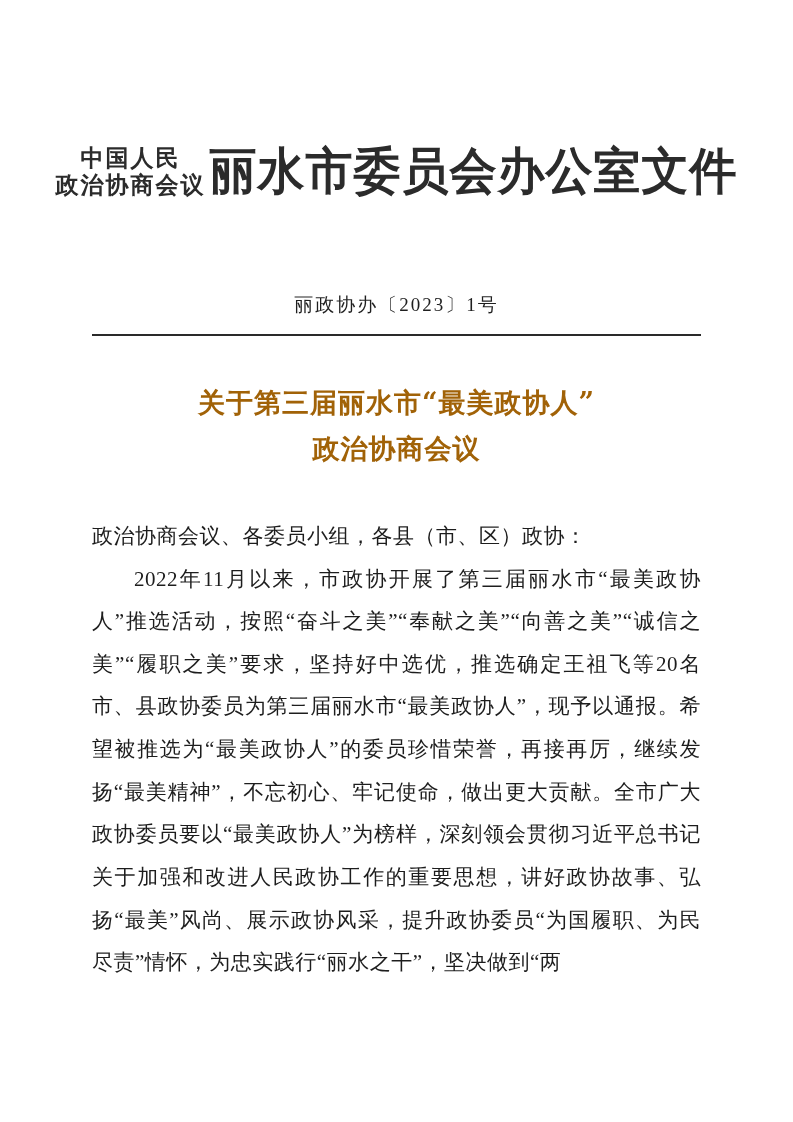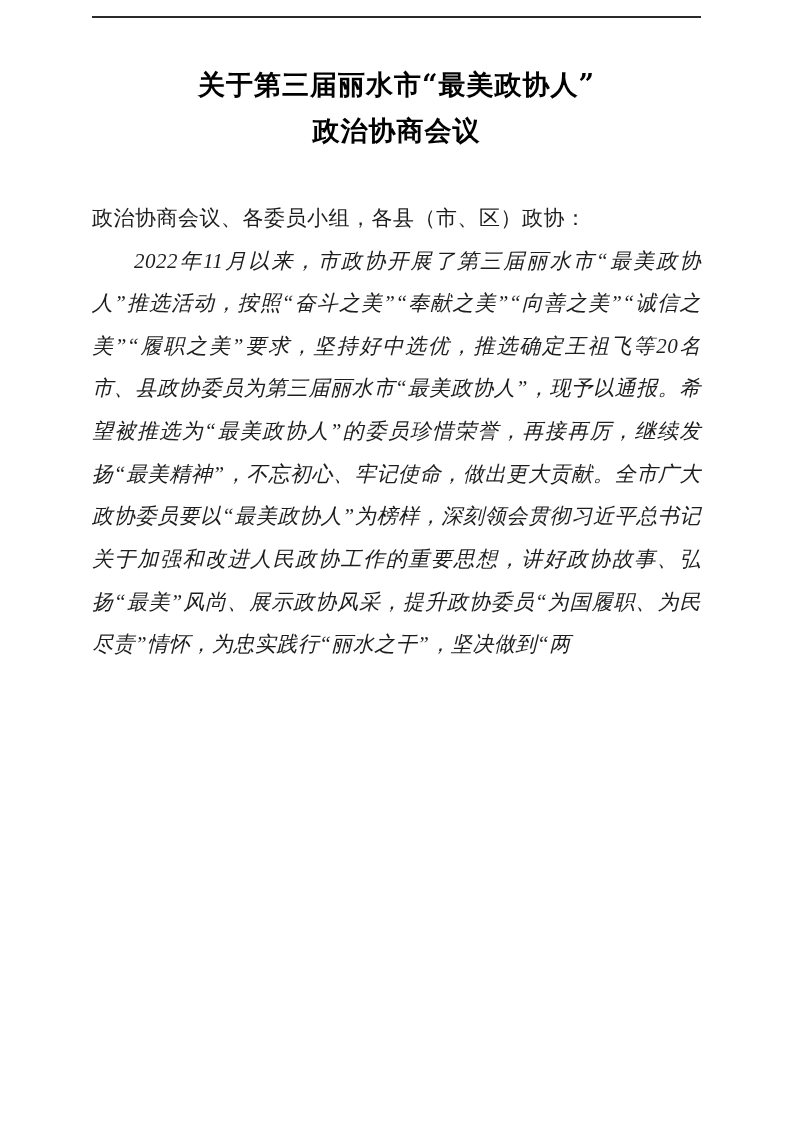--- a/index.html
+++ b/index.html
@@ -74,46 +74,55 @@
 
   
   .title {
     margin-top: 44px;
     text-align: center;
     font-family: "DejaVu Serif", "Liberation Serif", serif;
     font-weight: 700;
     font-size: 27px;
     line-height: 1.72;
     letter-spacing: 1px;
-    color: #000000;
+    color: #a16207;
   }
   .title-line { display: block; }
 
   
   .body {
     margin-top: 42px;
     font-size: 21px;
     line-height: 2.03;
     letter-spacing: 0.5px;
     color: #1d1d1d;
     text-align: justify;
   }
   .salutation { margin: 0 0 0 0; }
   .para {
     margin: 0;
     text-indent: 2em;
-    font-style: italic;
   }
 </style>
 </head>
 <body>
 
 <div class="page">
 
+  <div class="masthead">
+    <div class="masthead-left">
+      <span>中国人民</span>
+      <span>政治协商会议</span>
+    </div>
+    <div class="masthead-main">丽水市委员会办公室文件</div>
+  </div>
 
+  <div class="docnum-wrap">
+    <div class="docnum">丽政协办〔2023〕1号</div>
+  </div>
   <div class="rule"></div>
 
   <div class="title">
     <span class="title-line">关于第三届丽水市“最美政协人”</span>
     <span class="title-line">政治协商会议</span>
   </div>
 
   <div class="body">
     <p class="salutation">政治协商会议、各委员小组，各县（市、区）政协：</p>
     <p class="para">2022年11月以来，市政协开展了第三届丽水市“最美政协人”推选活动，按照“奋斗之美”“奉献之美”“向善之美”“诚信之美”“履职之美”要求，坚持好中选优，推选确定王祖飞等20名市、县政协委员为第三届丽水市“最美政协人”，现予以通报。希望被推选为“最美政协人”的委员珍惜荣誉，再接再厉，继续发扬“最美精神”，不忘初心、牢记使命，做出更大贡献。全市广大政协委员要以“最美政协人”为榜样，深刻领会贯彻习近平总书记关于加强和改进人民政协工作的重要思想，讲好政协故事、弘扬“最美”风尚、展示政协风采，提升政协委员“为国履职、为民尽责”情怀，为忠实践行“丽水之干”，坚决做到“两</p>

